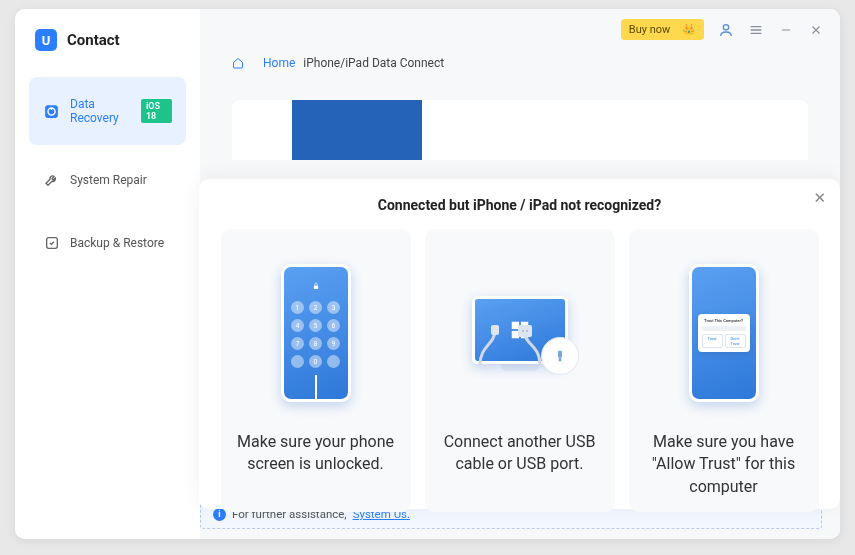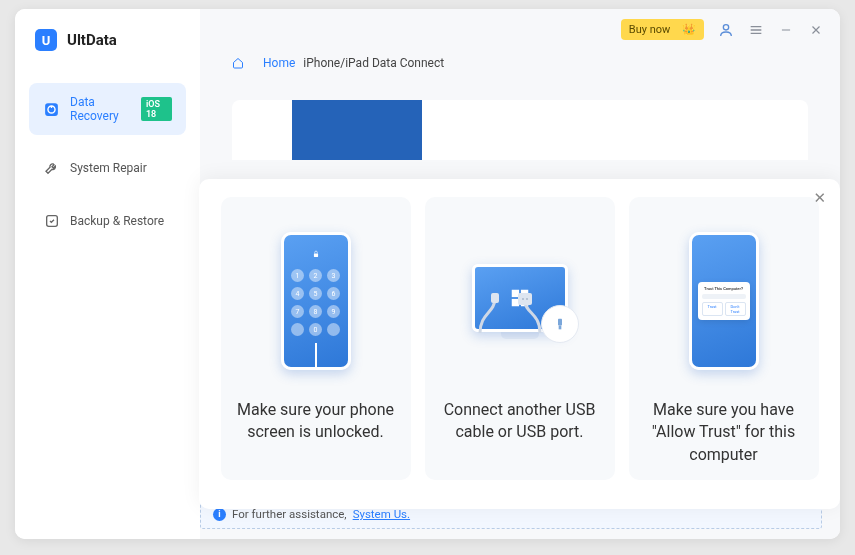--- a/index.html
+++ b/index.html
@@ -2,21 +2,21 @@
 <html><head>
 <meta charset="utf-8">
 <style>
 *{box-sizing:border-box;margin:0;padding:0;font-family:-apple-system,BlinkMacSystemFont,"Segoe UI",Roboto,Arial,sans-serif}
 body{background:#e8e8e8;width:855px;height:555px;overflow:hidden;position:relative}
 .app{position:absolute;top:9px;left:15px;width:825px;height:530px;background:#fff;border-radius:10px;box-shadow:0 2px 12px rgba(0,0,0,0.08);display:flex;overflow:hidden}
 .sidebar{width:185px;background:#fff;padding:20px 0;flex-shrink:0}
 .logo-row{display:flex;align-items:center;gap:10px;padding:0 20px 20px 20px}
 .logo-box{width:22px;height:22px;background:#2b7fff;border-radius:5px;display:flex;align-items:center;justify-content:center;color:#fff;font-weight:700;font-size:13px}
 .logo-text{font-size:15px;font-weight:700;color:#222}
-.nav-item{display:flex;align-items:center;gap:10px;padding:12px 14px;margin:12px 14px;border-radius:8px;cursor:pointer;font-size:12px;color:#555}
+.nav-item{display:flex;align-items:center;gap:10px;padding:20px 14px;margin:6px 14px;border-radius:8px;cursor:pointer;font-size:12px;color:#555}
 .nav-item.active{background:#e8f1ff;color:#2b7fff}
 .nav-icon{width:17px;height:17px;display:flex;align-items:center;justify-content:center;flex-shrink:0}
 .badge{background:#1ec28b;color:#fff;font-size:9px;font-weight:600;padding:2px 5px;border-radius:2px}
 .main{flex:1;background:#f7f8fa;display:flex;flex-direction:column;position:relative}
 .titlebar{display:flex;align-items:center;justify-content:flex-end;gap:14px;padding:10px 16px}
 .buy-btn{background:#ffd84d;border:none;border-radius:4px;padding:4px 8px;font-size:11px;color:#5a4a00;cursor:pointer;display:flex;align-items:center;gap:12px}
 .tb-icon{width:16px;height:16px;display:flex;align-items:center;justify-content:center;color:#8a8f99;cursor:pointer}
 .breadcrumb{display:flex;align-items:center;gap:8px;padding:6px 32px;font-size:12px}
 .bc-home{color:#2b7fff;display:flex;align-items:center;gap:19px;cursor:pointer}
 .bc-current{color:#444}
@@ -49,21 +49,21 @@
 .dlg-btns{display:flex;gap:2px;margin-top:auto}
 .dlg-btn{flex:1;font-size:4px;text-align:center;color:#2b7fff;padding:1px;border:0.5px solid #dbe5f2;border-radius:2px}
 </style>
 </head>
 <body>
 
 <div class="app">
   <div class="sidebar">
     <div class="logo-row">
       <div class="logo-box">U</div>
-      <div class="logo-text">UltData</div>
+      <div class="logo-text">Contact</div>
     </div>
     <div class="nav-item active">
       <span class="nav-icon">
         <svg width="17" height="17" viewBox="0 0 24 24">
             <rect x="3" y="3" width="18" height="18" rx="4" fill="#2b7fff"></rect>
             <circle cx="12" cy="12" r="5" fill="none" stroke="#fff" stroke-width="2"></circle>
             <path d="M12 7 v3" stroke="#fff" stroke-width="2"></path>
           </svg>
       </span>
       <span>Data Recovery</span>
@@ -126,20 +126,21 @@
       </span>
       <span class="bc-current">iPhone/iPad Data Connect</span>
     </div>
 
     <div class="tabs-bg">
       <div class="tab-sel"></div>
     </div>
 
     <div class="modal">
       <span class="modal-close">✕</span>
+      <div class="modal-title">Connected but iPhone / iPad not recognized?</div>
       <div class="cards">
 
         <div class="card">
           <div class="card-img">
             <div class="phone">
               <svg class="lock" viewBox="0 0 24 24" fill="#fff">
                   <rect x="7" y="11" width="10" height="8" rx="1"></rect>
                   <path d="M9 11V8a3 3 0 0 1 6 0v3" fill="none" stroke="#fff" stroke-width="1.5"></path>
                 </svg>
               <div class="keypad">

